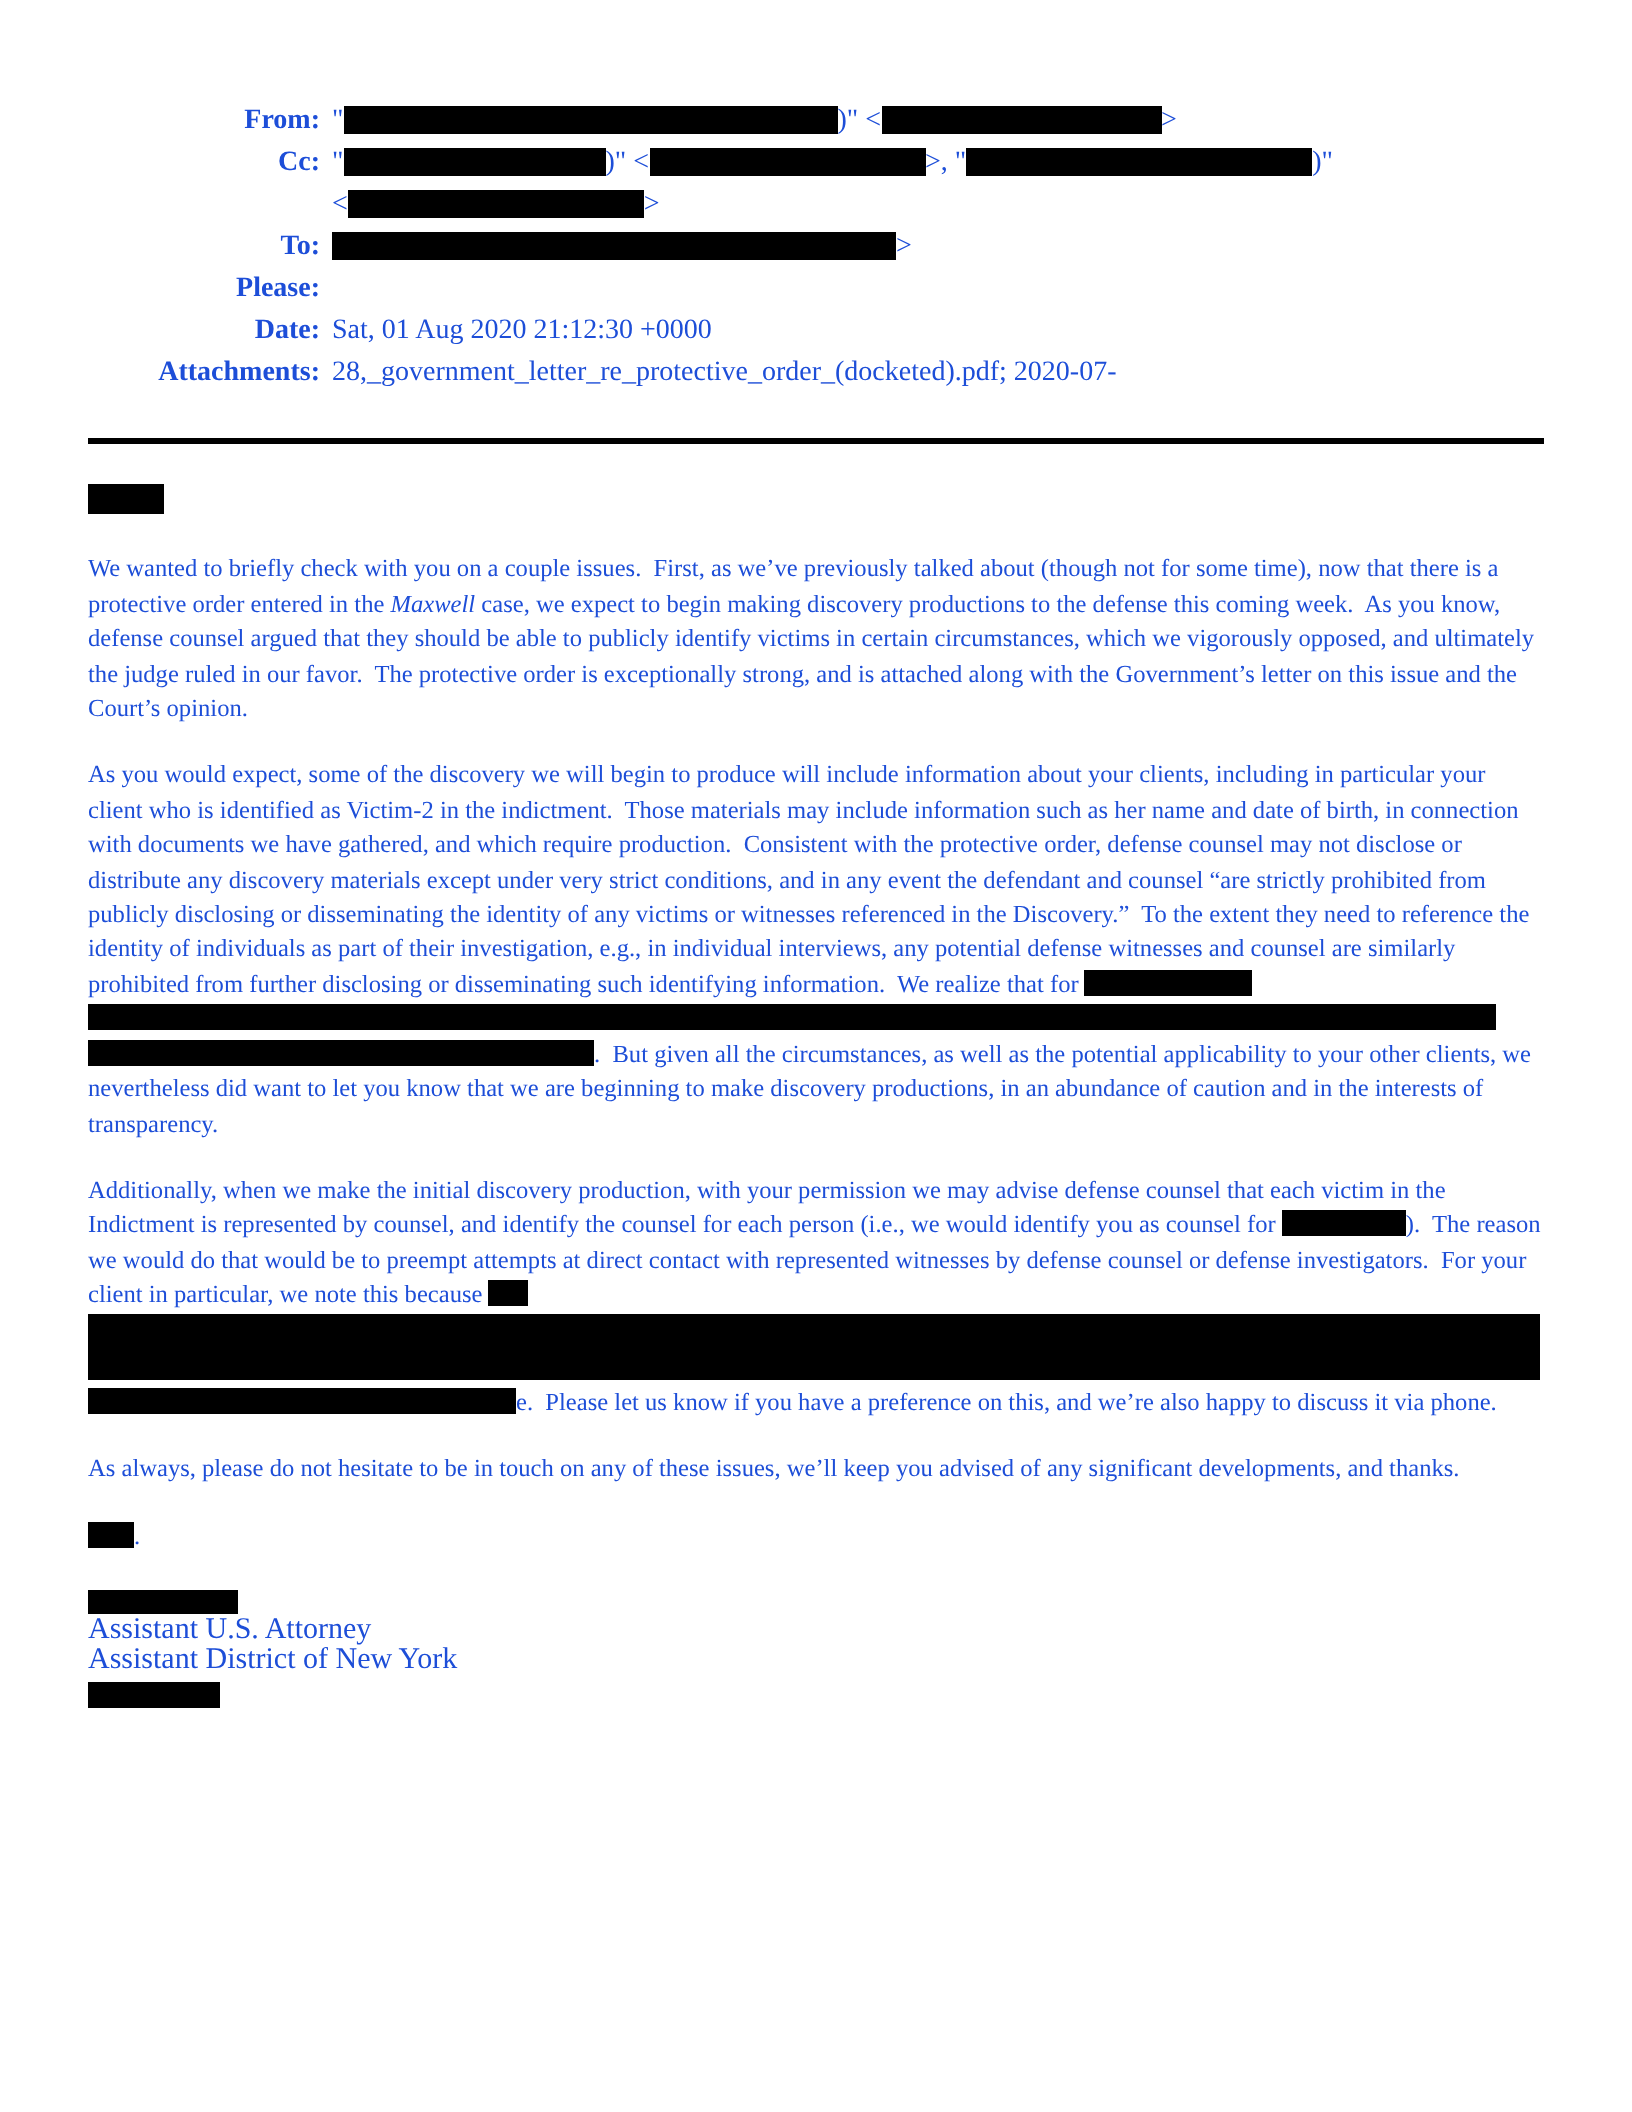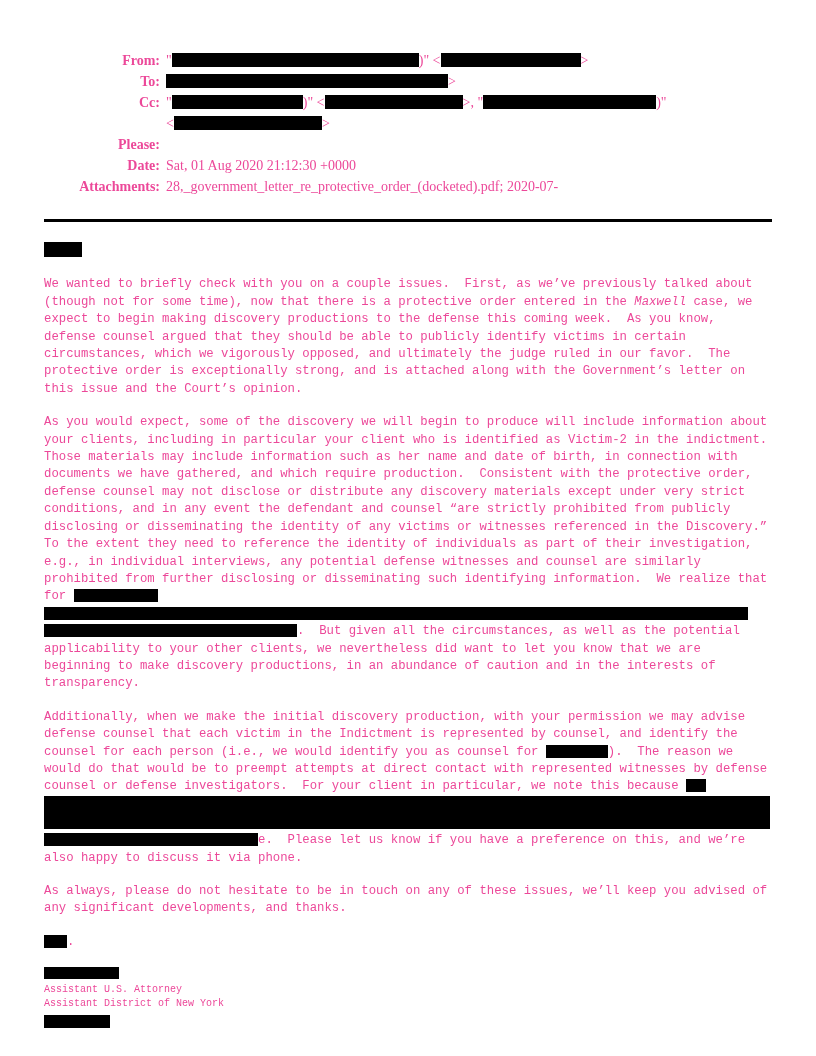--- a/index.html
+++ b/index.html
@@ -1,21 +1,21 @@
 <!DOCTYPE html>
 <html><head>
 <meta charset="utf-8">
 <style>
   html, body { margin: 0; padding: 0; background: #ffffff; }
   .page {
     width: 816px;
     height: 1056px;
     box-sizing: border-box;
     background: #ffffff;
-    color: #ec4899;
+    color: #1d4ed8;
     padding: 50px 44px 0 44px;
     position: relative;
     overflow: hidden;
     font-family: "Liberation Sans", sans-serif;
   }
 
   
   .email-headers {
     font-family: "Liberation Serif", serif;
     font-size: 14px;
@@ -33,21 +33,21 @@
 
   
   .rule {
     border: none;
     border-top: 3px solid #000000;
     margin: 22px 0 20px 0;
   }
 
   
   .email-body {
-    font-family: Liberation Mono, monospace;
+    font-family: Liberation Serif, serif;
     font-size: 12.3px;
     line-height: 17.4px;
   }
   .para {
     margin: 0 0 16px 0;
     white-space: pre-wrap;
   }
   .signoff { margin-top: 13px; }
 
   
@@ -55,51 +55,51 @@
     display: inline-block;
     background: #000000;
     height: 12px;
     vertical-align: text-bottom;
     margin-bottom: 1px;
   }
 
   
   .signature {
     margin-top: 16px;
-    font-size: 10px;
+    font-size: 15px;
     line-height: 14.5px;
   }
   .sig-line { white-space: pre-wrap; }
   .sig-phone { margin-top: 3px; }
 
   em { font-style: italic; }
 </style>
 </head>
 <body>
 
 <div class="page">
 
   <div class="email-headers">
     <div class="header-row">
       <span class="header-label">From:</span>
       <div class="header-value">
           <div class="value-line">"<span class="redact" style="width: 247px; height: 14px;"></span>)" &lt;<span class="redact" style="width: 140px; height: 14px;"></span>&gt;</div>
         </div>
     </div>
     <div class="header-row">
-      <span class="header-label">To:</span>
-      <div class="header-value">
-          <div class="value-line"><span class="redact" style="width: 282px; height: 14px;"></span>&gt;</div>
-        </div>
-    </div>
-    <div class="header-row">
       <span class="header-label">Cc:</span>
       <div class="header-value">
           <div class="value-line">"<span class="redact" style="width: 131px; height: 14px;"></span>)" &lt;<span class="redact" style="width: 138px; height: 14px;"></span>&gt;, "<span class="redact" style="width: 173px; height: 14px;"></span>)"</div>
           <div class="value-line">&lt;<span class="redact" style="width: 148px; height: 14px;"></span>&gt;</div>
+        </div>
+    </div>
+    <div class="header-row">
+      <span class="header-label">To:</span>
+      <div class="header-value">
+          <div class="value-line"><span class="redact" style="width: 282px; height: 14px;"></span>&gt;</div>
         </div>
     </div>
     <div class="header-row">
       <span class="header-label">Please:</span>
     </div>
     <div class="header-row">
       <span class="header-label">Date:</span>
       <div class="header-value">
           <div class="value-line">Sat, 01 Aug 2020 21:12:30 +0000</div>
         </div>

